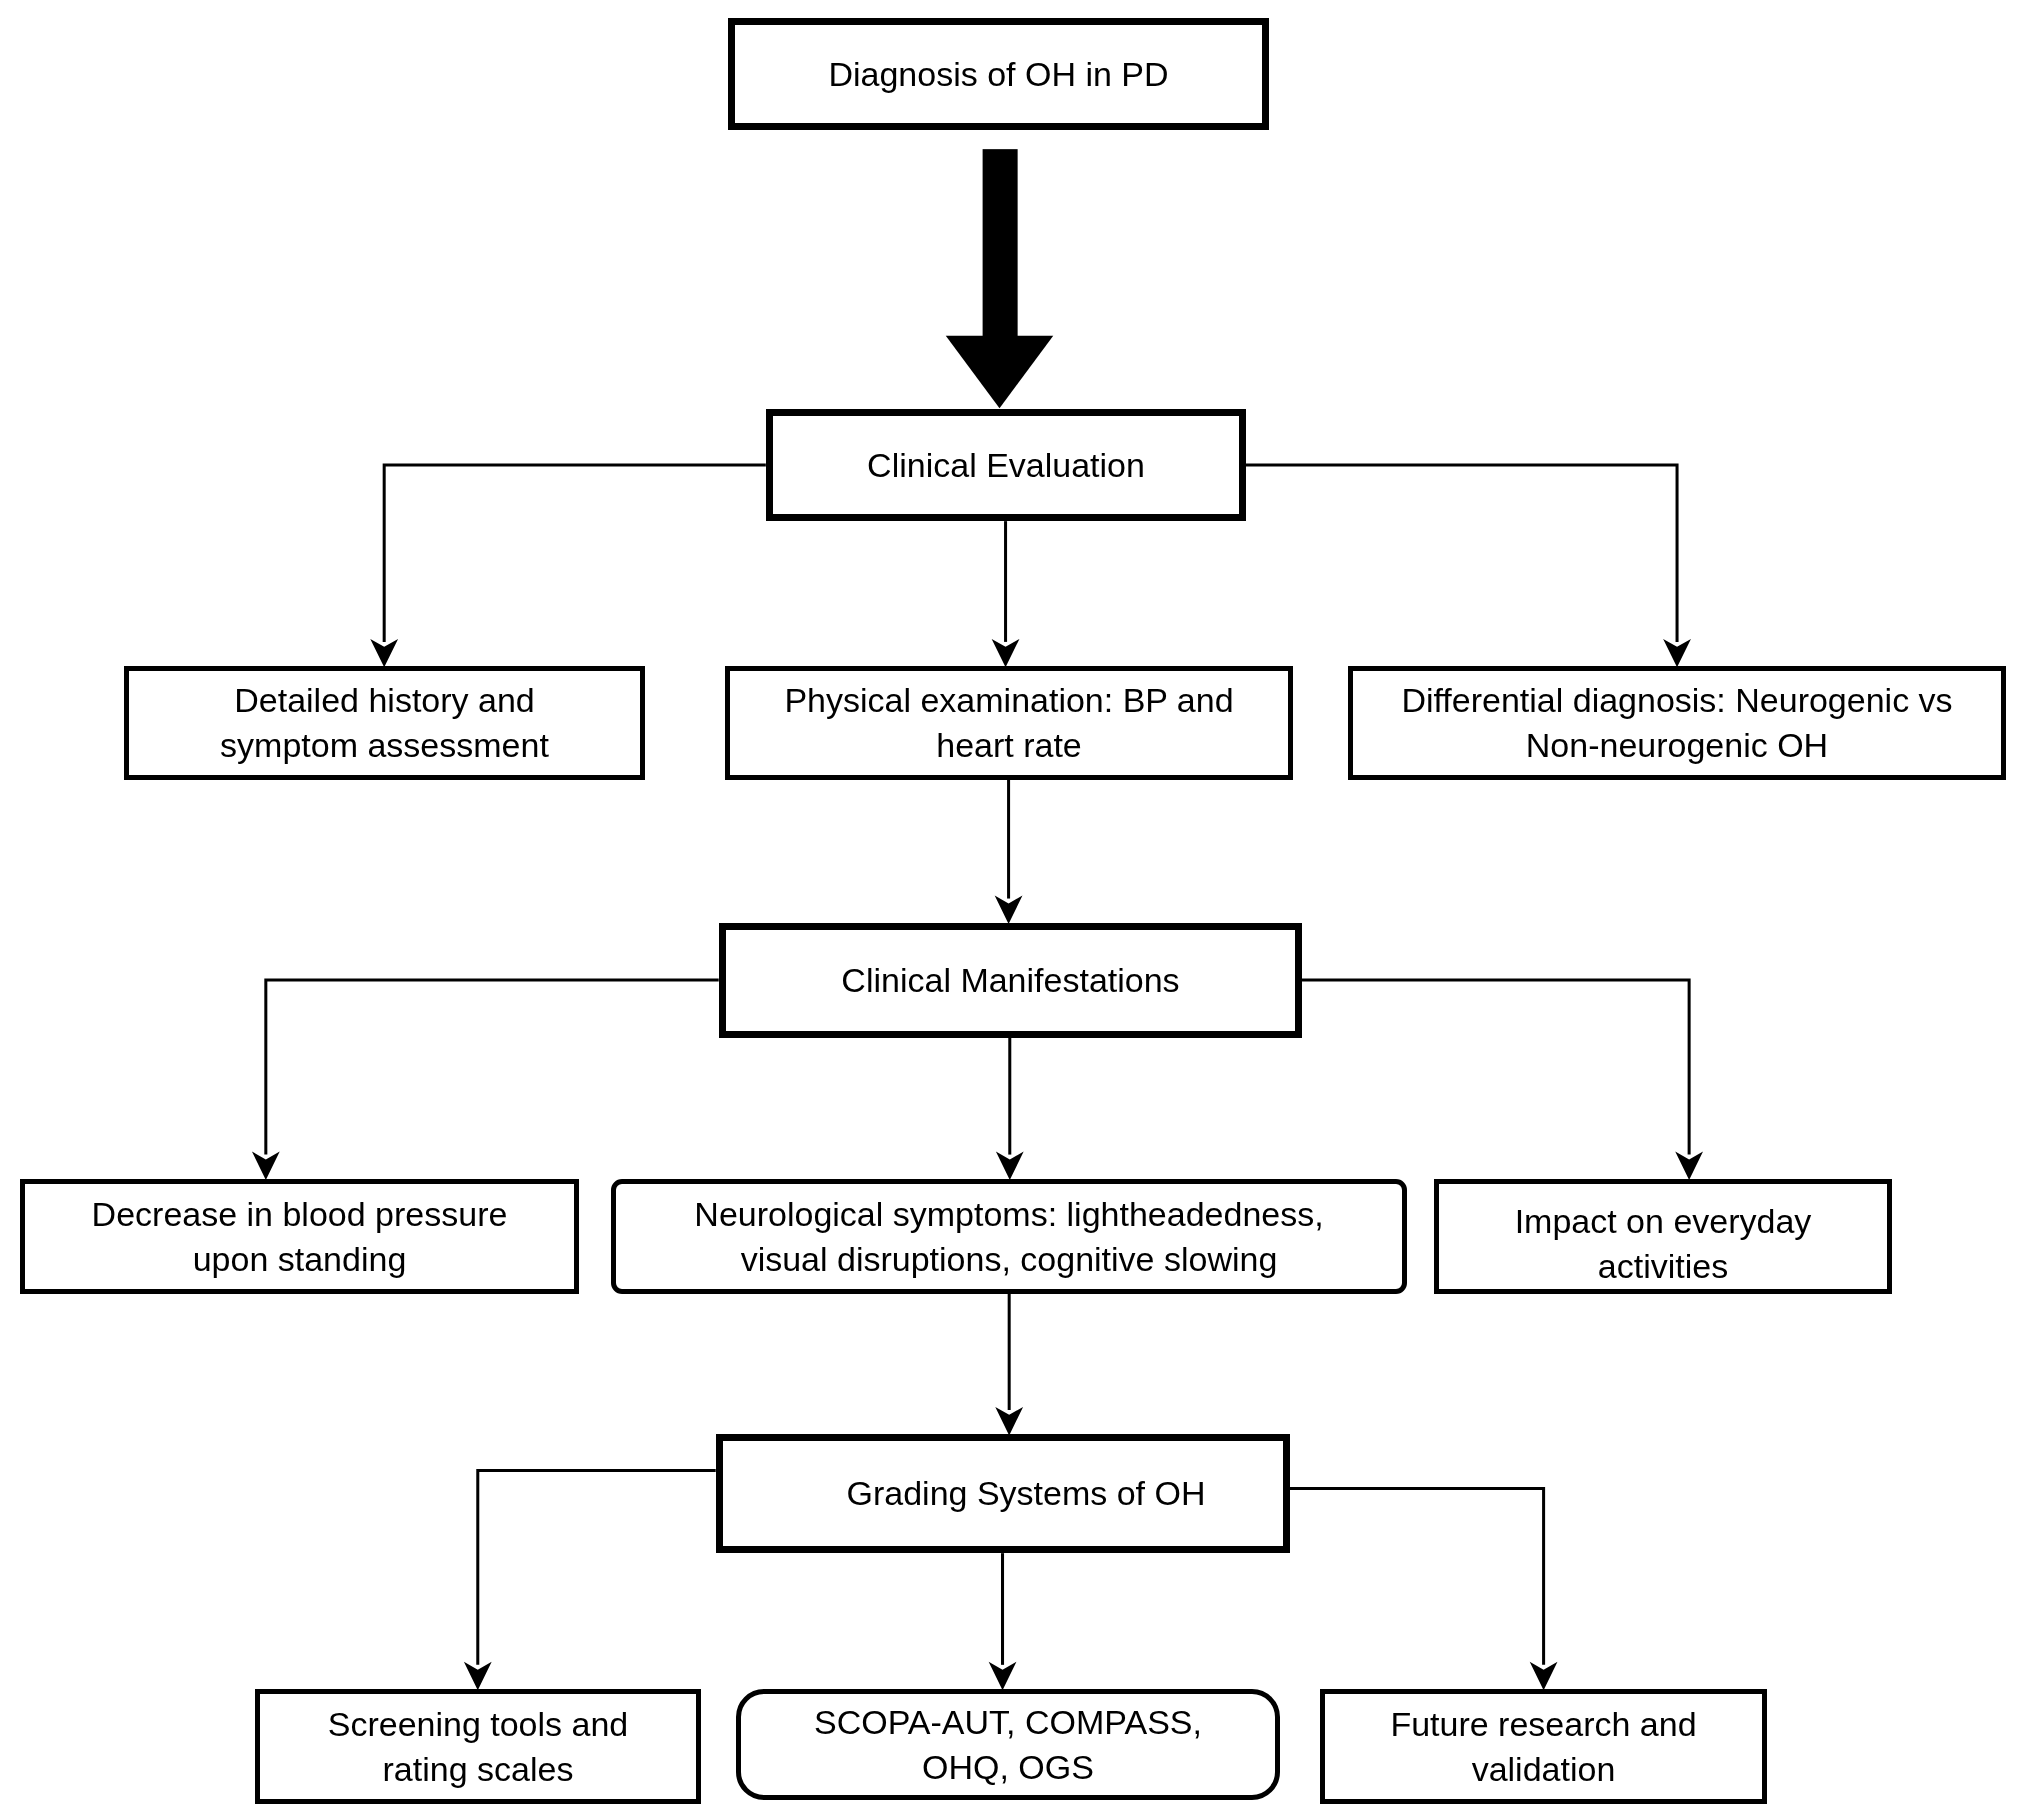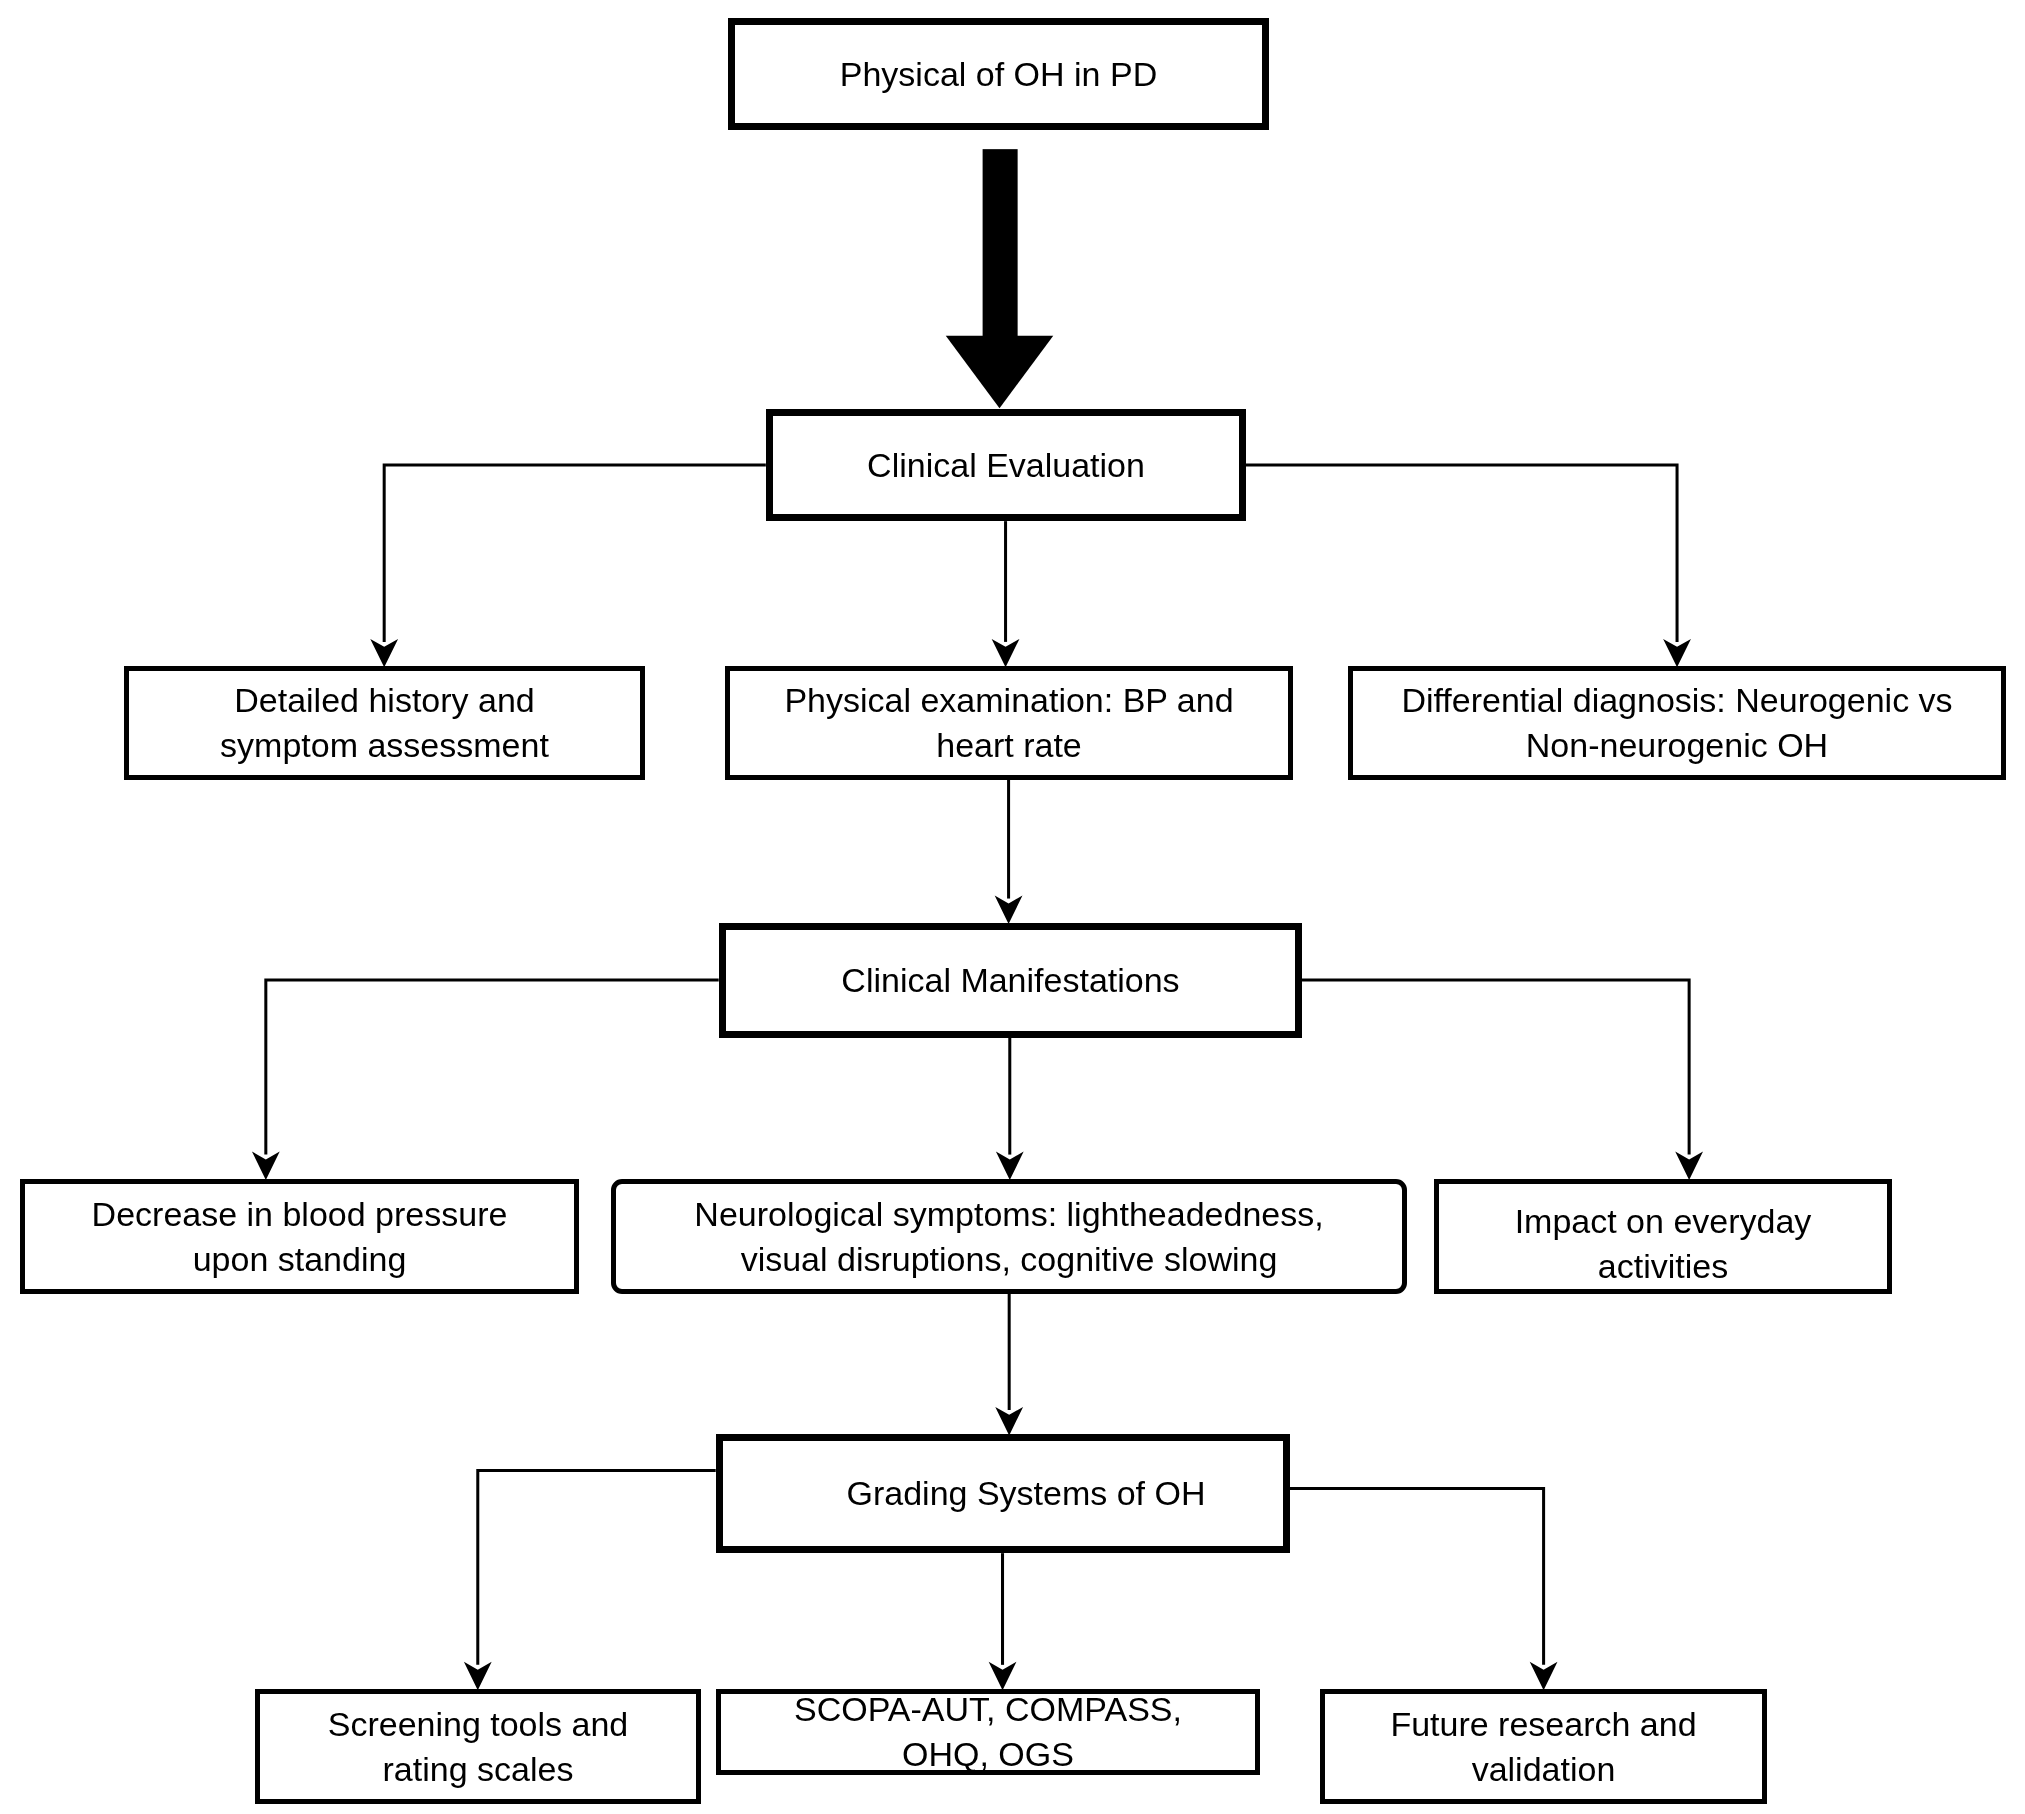--- a/index.html
+++ b/index.html
@@ -48,21 +48,21 @@
   .n-clinical-eval  { left: 766px; top: 409px;  width: 480px;  height: 112px; }
   .n-detailed       { left: 124px;  top: 666px; width: 521px;  height: 114px; }
   .n-physical       { left: 725px; top: 666px; width: 568px;  height: 114px; }
   .n-differential   { left: 1348px; top: 666px; width: 658px; height: 114px; }
   .n-manifestations { left: 719px; top: 923px; width: 583px;  height: 115px; }
   .n-decrease       { left: 20px;   top: 1179px; width: 559px;  height: 115px; }
   .n-neuro          { left: 611px; top: 1179px; width: 796px; height: 115px; border-radius: 11px; }
   .n-impact         { left: 1434px; top: 1179px; width: 458px;  height: 115px; align-items: flex-end; }
   .n-grading        { left: 716px; top: 1434px; width: 574px;  height: 119px; padding-left: 46px; }
   .n-screening      { left: 255px;  top: 1689px; width: 446px;  height: 115px; }
-  .n-scopa          { left: 716px; top: 1689px; width: 544px;  height: 86px; }
+  .n-scopa          { left: 736px; top: 1689px; width: 544px;  height: 111px; border-radius: 28px; }
   .n-future         { left: 1320px; top: 1689px; width: 447px;  height: 115px; }
 </style>
 </head>
 <body>
 
 <div class="canvas">
 
   <svg class="connectors" viewBox="0 0 3353 3004">
 
     <g>
@@ -120,21 +120,21 @@
       <polygon points="1660,2799 1637,2752 1660,2765 1683,2752" fill="#000000"></polygon>
     </g>
 
     <g>
       <path d="M 2135 2465 H 2556 V 2757" fill="none" stroke="#000000" stroke-width="5"></path>
       <polygon points="2556,2799 2533,2752 2556,2765 2579,2752" fill="#000000"></polygon>
     </g>
   </svg>
 
   <div class="node hub n-diagnosis">
-    <span>Physical of OH in PD</span>
+    <span>Diagnosis of OH in PD</span>
   </div>
 
   <div class="node hub n-clinical-eval">
     <span>Clinical Evaluation</span>
   </div>
 
   <div class="node n-detailed">
     <span>Detailed history and
 symptom assessment</span>
   </div>

